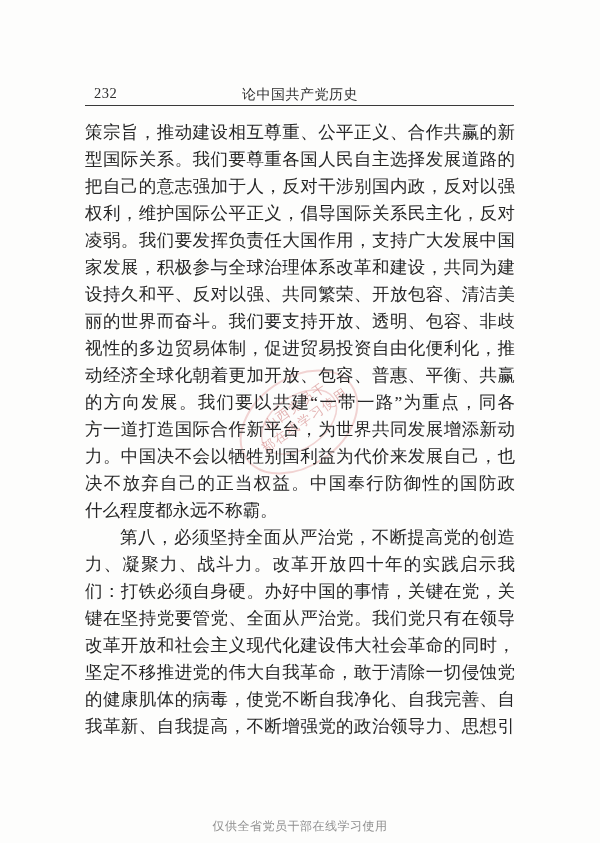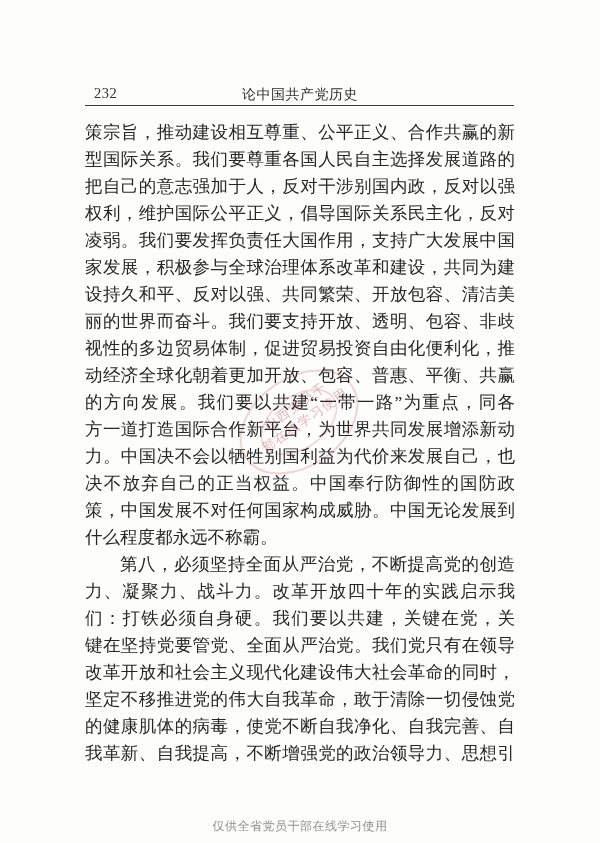--- a/index.html
+++ b/index.html
@@ -136,25 +136,24 @@
       <div class="bodyline">凌弱。我们要发挥负责任大国作用，支持广大发展中国</div>
       <div class="bodyline">家发展，积极参与全球治理体系改革和建设，共同为建</div>
       <div class="bodyline">设持久和平、反对以强、共同繁荣、开放包容、清洁美</div>
       <div class="bodyline">丽的世界而奋斗。我们要支持开放、透明、包容、非歧</div>
       <div class="bodyline">视性的多边贸易体制，促进贸易投资自由化便利化，推</div>
       <div class="bodyline">动经济全球化朝着更加开放、包容、普惠、平衡、共赢</div>
       <div class="bodyline">的方向发展。我们要以共建“一带一路”为重点，同各</div>
       <div class="bodyline">方一道打造国际合作新平台，为世界共同发展增添新动</div>
       <div class="bodyline">力。中国决不会以牺牲别国利益为代价来发展自己，也</div>
       <div class="bodyline">决不放弃自己的正当权益。中国奉行防御性的国防政</div>
-      <div class="bodyline">策，中国发展不对任何国家构成威胁。中国无论发展到</div>
       <div class="bodyline no-stretch">什么程度都永远不称霸。</div>
       <div class="bodyline indent">第八，必须坚持全面从严治党，不断提高党的创造</div>
       <div class="bodyline">力、凝聚力、战斗力。改革开放四十年的实践启示我</div>
-      <div class="bodyline">们：打铁必须自身硬。我们要以共建，关键在党，关</div>
+      <div class="bodyline">们：打铁必须自身硬。办好中国的事情，关键在党，关</div>
       <div class="bodyline">键在坚持党要管党、全面从严治党。我们党只有在领导</div>
       <div class="bodyline">改革开放和社会主义现代化建设伟大社会革命的同时，</div>
       <div class="bodyline">坚定不移推进党的伟大自我革命，敢于清除一切侵蚀党</div>
       <div class="bodyline">的健康肌体的病毒，使党不断自我净化、自我完善、自</div>
       <div class="bodyline">我革新、自我提高，不断增强党的政治领导力、思想引</div>
     </div>
 
   <div class="footer">仅供全省党员干部在线学习使用</div>
 
 </div>

